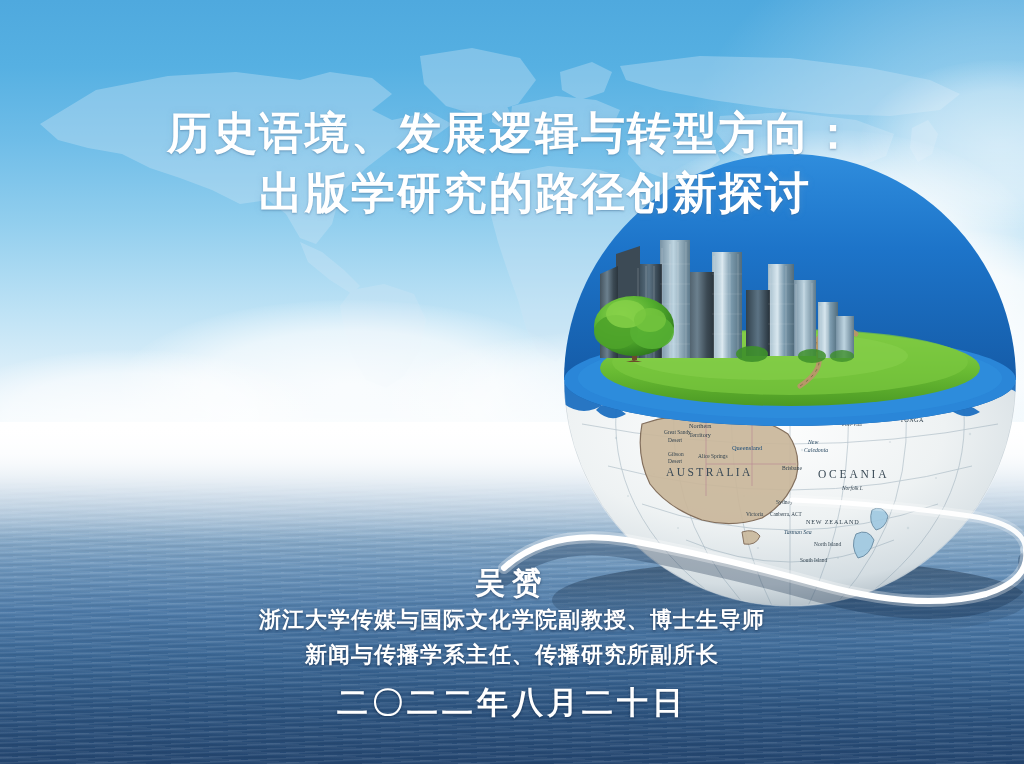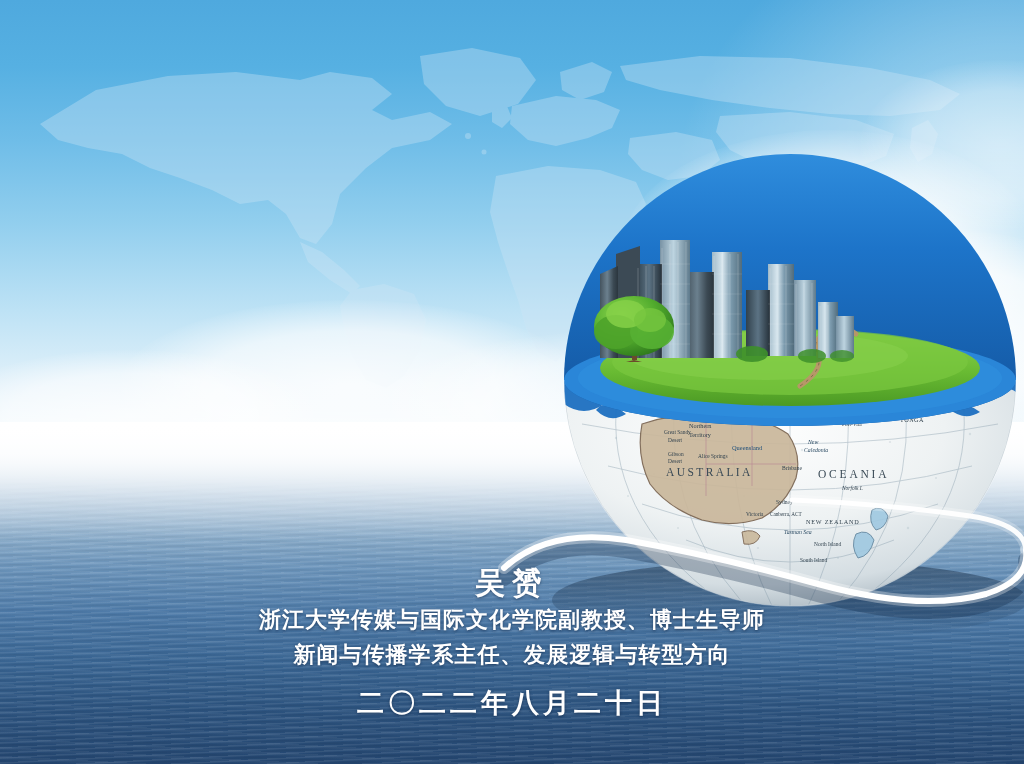--- a/index.html
+++ b/index.html
@@ -189,21 +189,21 @@
     white-space: nowrap;
   }
   .date-line {
     position: absolute;
     left: 0;
     top: 684px;
     width: 1024px;
     text-align: center;
     z-index: 30;
     font-family: "Liberation Serif", "DejaVu Serif", serif;
-    font-size: 27px;
+    font-size: 31px;
     line-height: 38px;
     font-weight: 700;
     color: #ffffff;
     letter-spacing: 4px;
     text-shadow: 0 1px 3px rgba(10,30,60,0.60);
   }
 </style>
 </head>
 <body>
 
@@ -507,22 +507,26 @@
       <g fill="none" stroke-linecap="round">
         <path d="M-52 340 Q-8 300 70 312 Q160 328 262 356 Q364 384 430 366 Q474 352 470 322" stroke="rgba(15,40,70,0.55)" stroke-width="16" opacity="0.55" transform="translate(0,10)"></path>
         <path d="M-52 340 Q-8 300 70 312 Q160 328 262 356 Q364 384 430 366 Q474 352 470 322" stroke="#ffffff" stroke-width="6"></path>
         <path d="M-52 340 Q-8 300 70 312 Q160 328 262 356 Q364 384 430 366 Q474 352 470 322" stroke="#ffffff" stroke-width="12" opacity="0.32"></path>
         <path d="M470 322 Q468 296 414 288 Q330 276 236 272" stroke="#ffffff" stroke-width="5" opacity="0.95"></path>
         <path d="M470 322 Q468 296 414 288 Q330 276 236 272" stroke="#ffffff" stroke-width="11" opacity="0.25"></path>
       </g>
     </svg>
   </div>
 
+  <div class="title-block">
+    <div class="title-line">历史语境、发展逻辑与转型方向：</div>
+    <div class="title-line second">出版学研究的路径创新探讨</div>
+  </div>
 
   <div class="presenter-block">
     <div class="presenter-name">吴赟</div>
     <div class="affiliation-line">浙江大学传媒与国际文化学院副教授、博士生导师</div>
-    <div class="affiliation-line">新闻与传播学系主任、发展逻辑与转型方向</div>
+    <div class="affiliation-line">新闻与传播学系主任、传播研究所副所长</div>
   </div>
 
   <div class="date-line">二〇二二年八月二十日</div>
 
 </div>
 
 </body></html>

